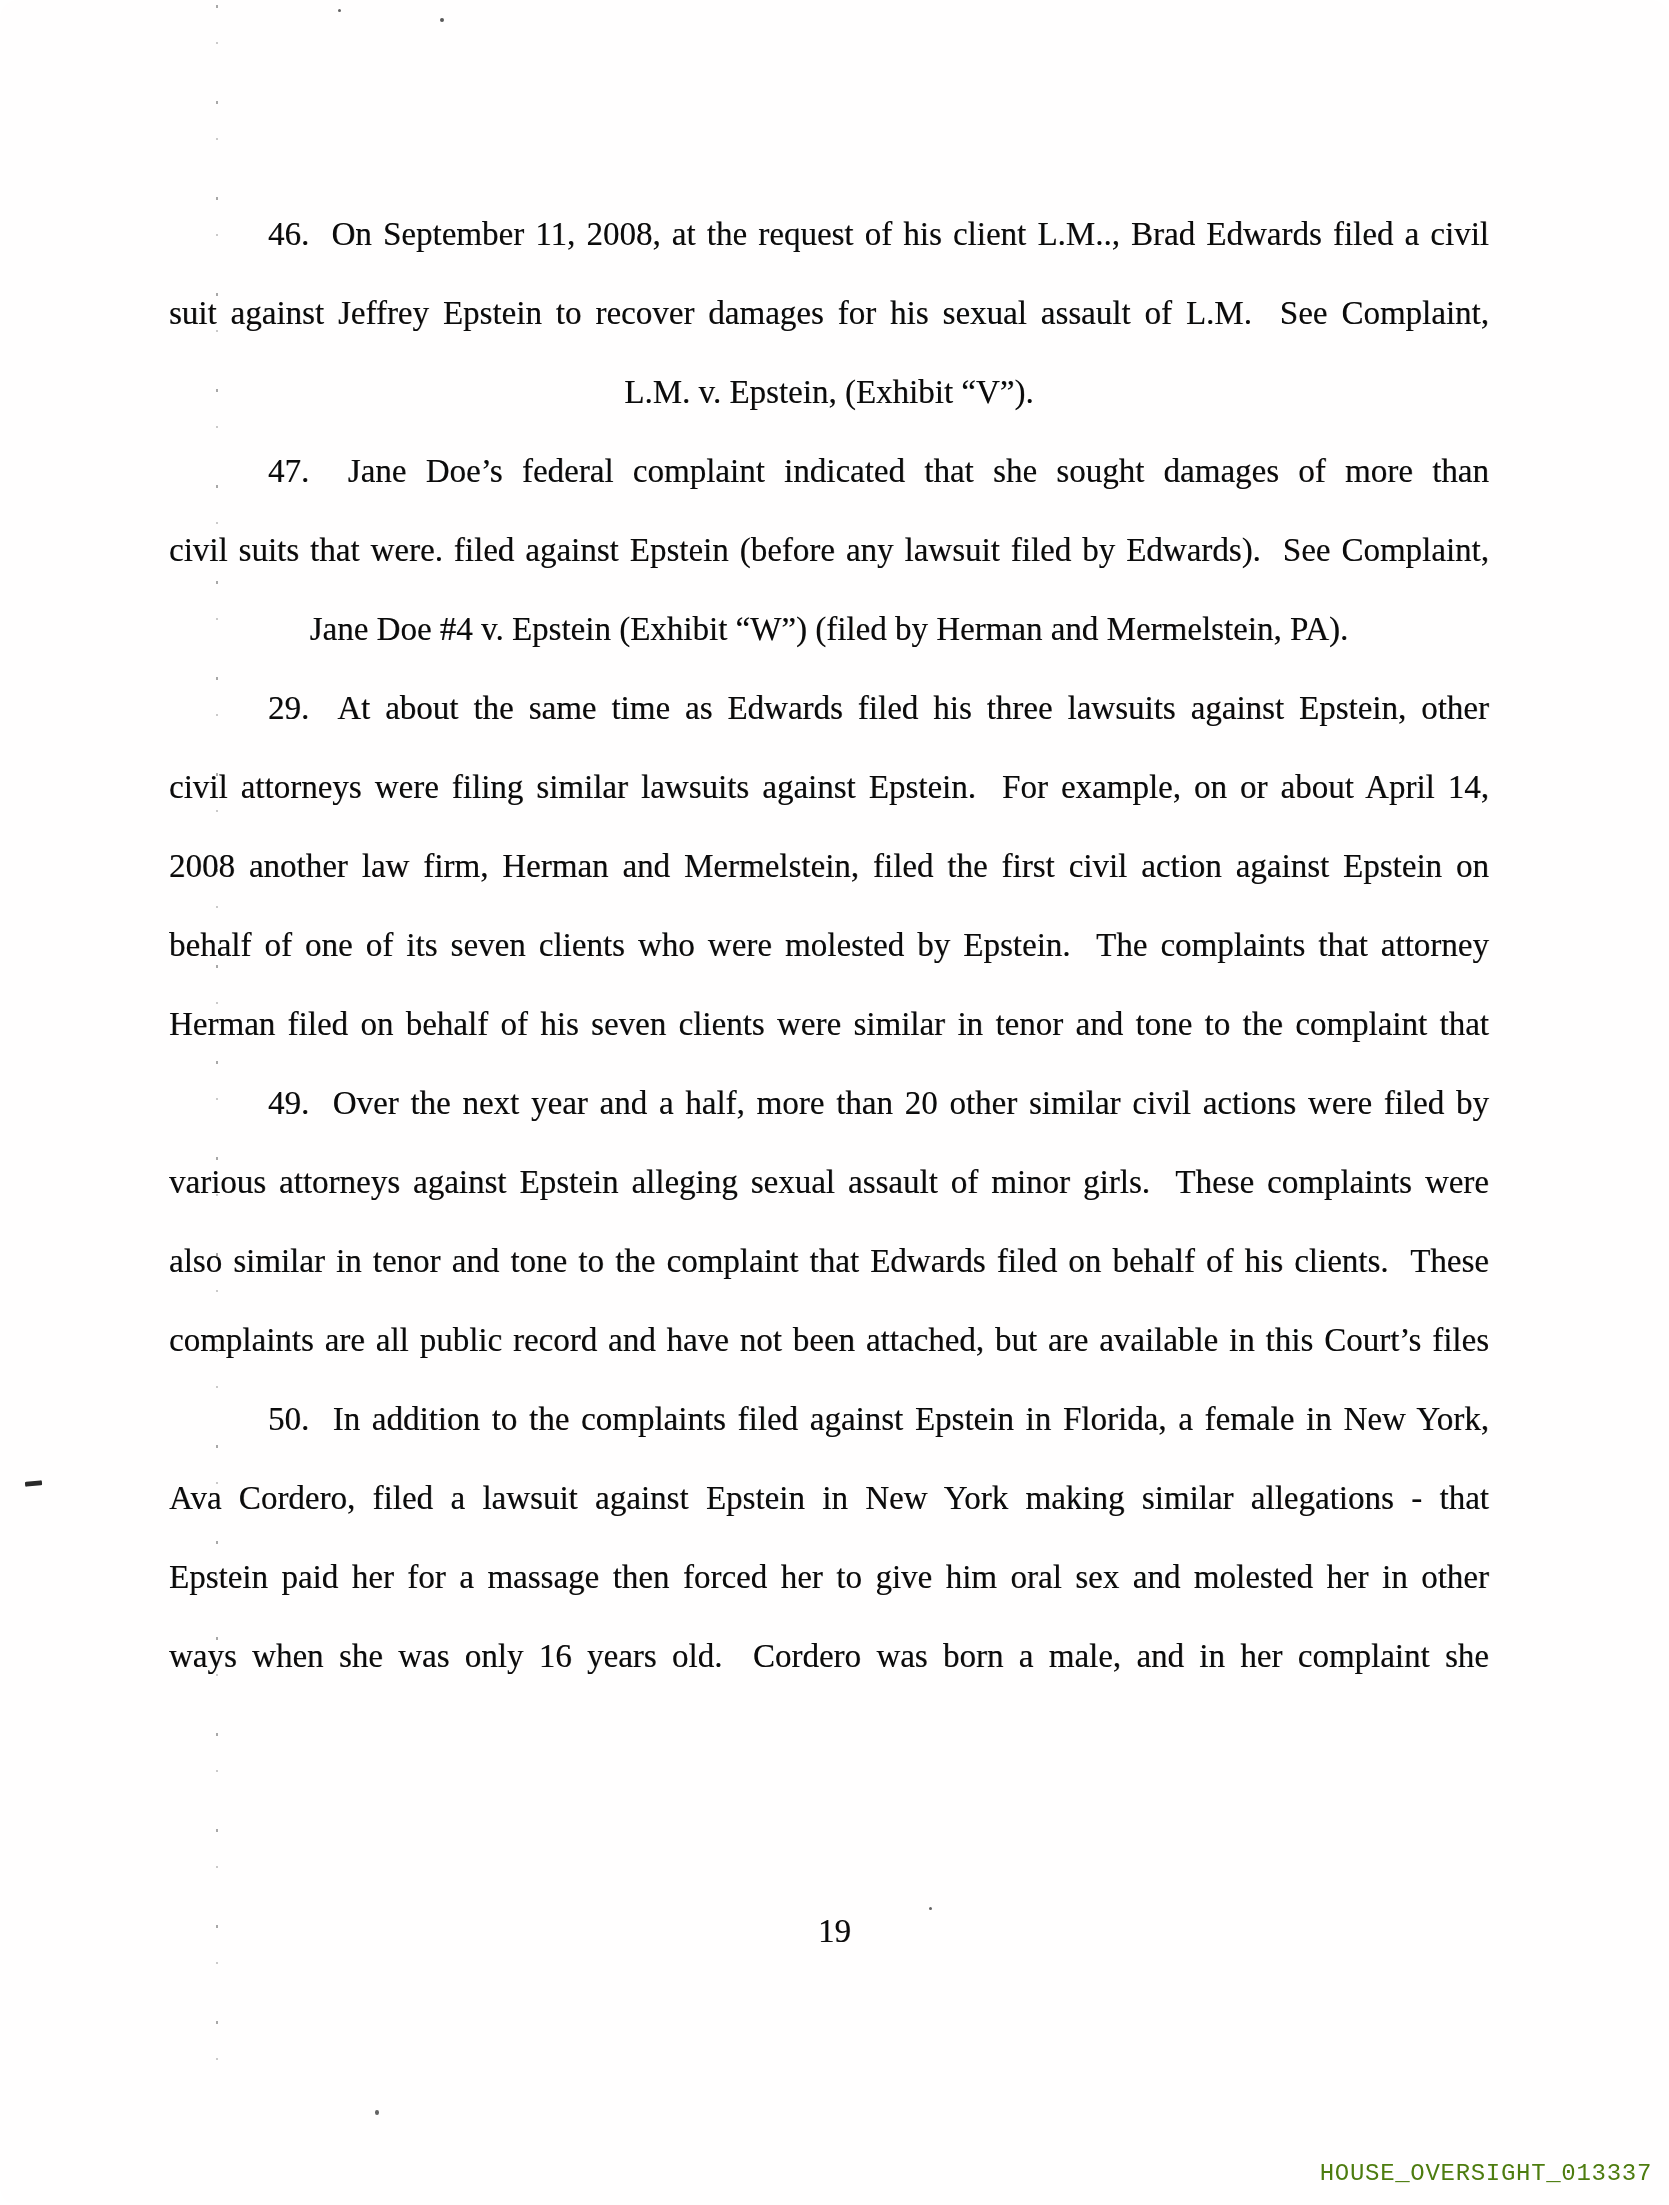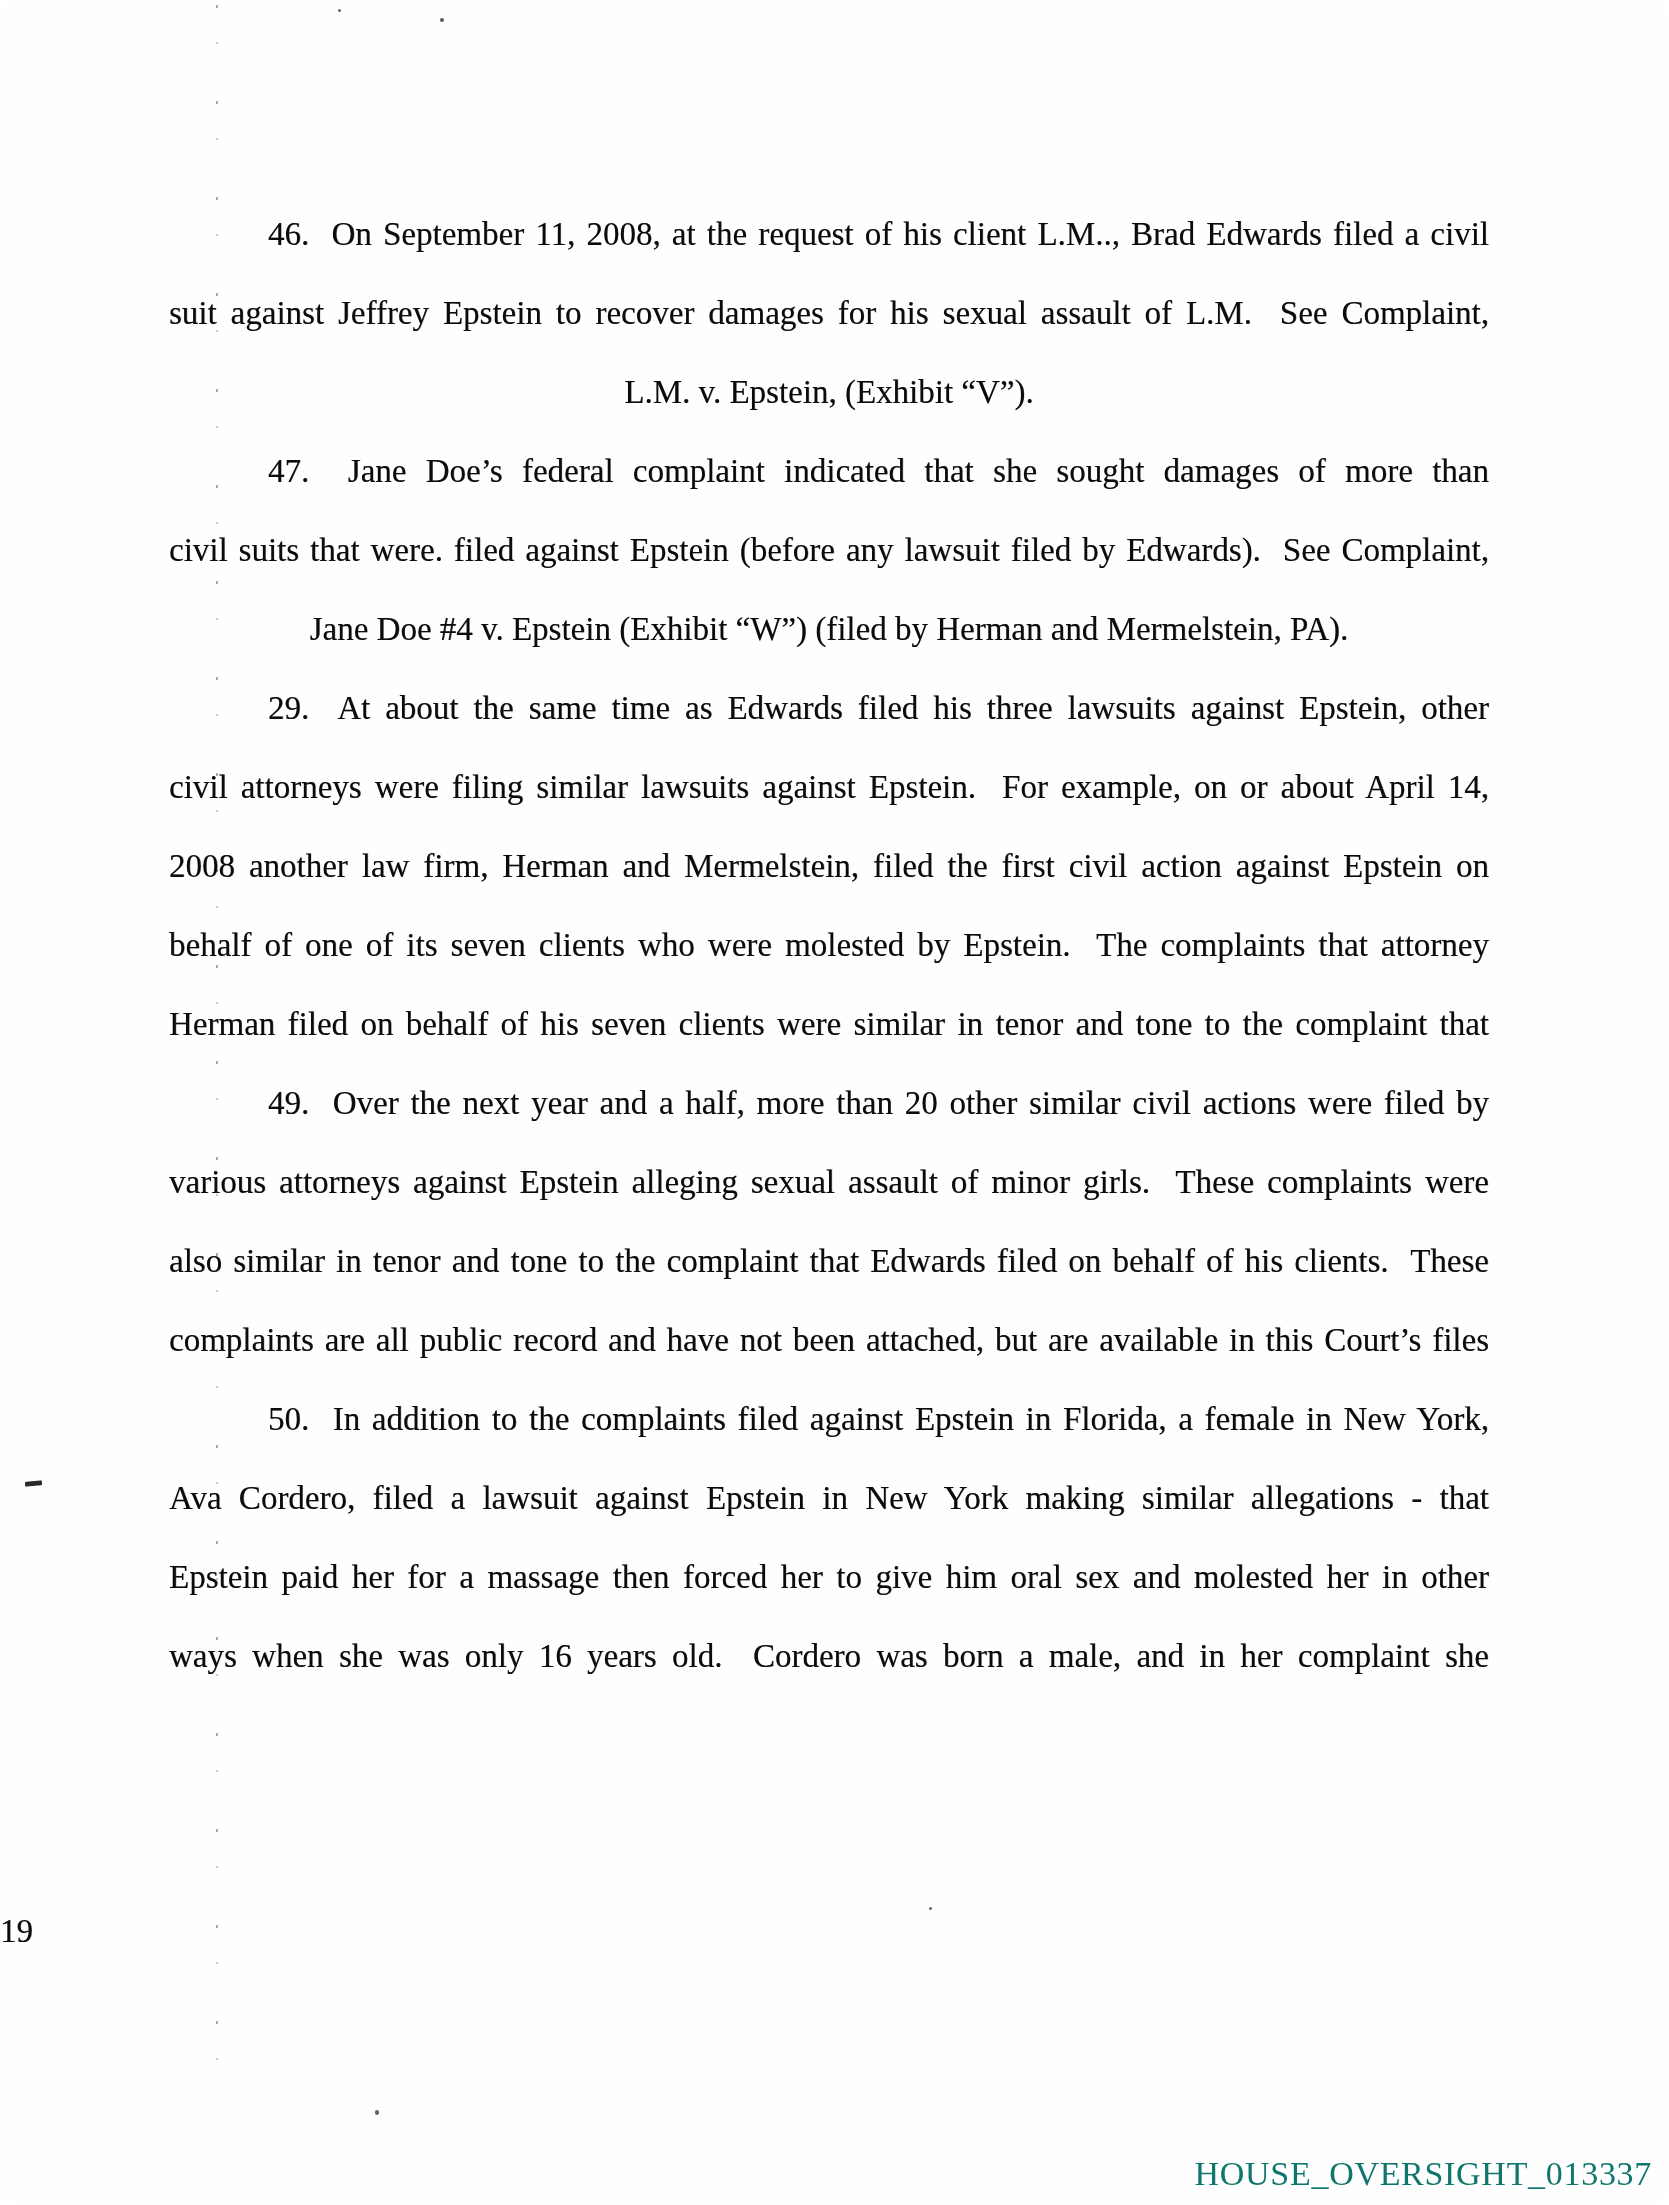--- a/index.html
+++ b/index.html
@@ -44,35 +44,35 @@
     text-indent: 99px;
   }
   .it {
   }
   
   .page-number {
     position: absolute;
     top: 1892px;
     left: 0;
     width: 1669px;
-    text-align: left;
+    text-align: center;
     font-size: 33px;
     line-height: 79px;
     text-shadow: 0.4px 0.4px 0.3px rgba(10,10,10,0.45);
   }
   
   .bates {
     position: absolute;
     top: 2155px;
     right: 17px;
-    font-family: Liberation Serif, serif;
-    font-size: 34px;
+    font-family: Liberation Mono, monospace;
+    font-size: 24px;
     line-height: 38px;
     letter-spacing: 0.7px;
-    color: #0f766e;
+    color: #4d7c0f;
   }
   
   .dotcol {
     position: absolute;
     left: 216px;
     top: 5.2px;
     width: 2px;
     height: 2055px;
     background-image: repeating-linear-gradient(
       180deg,

